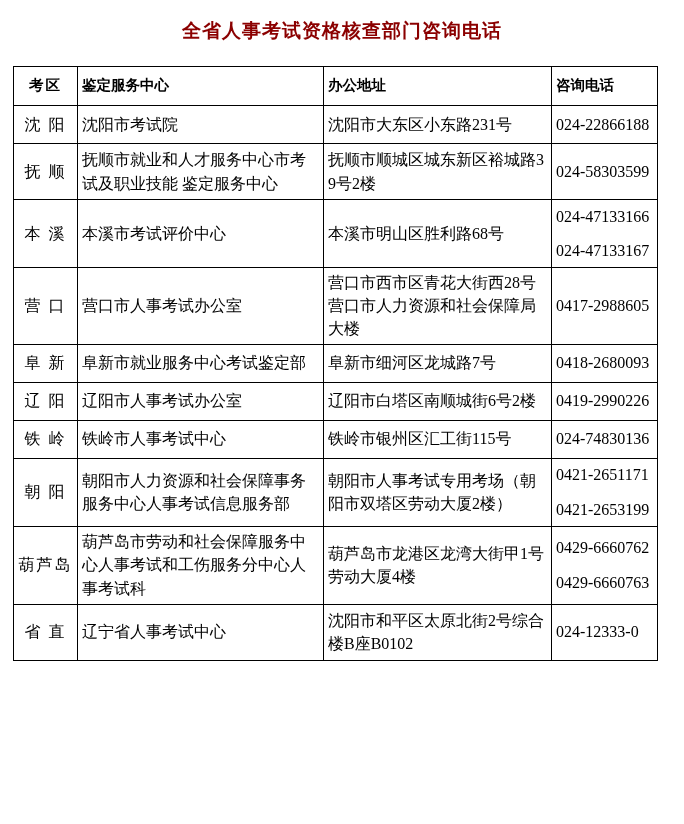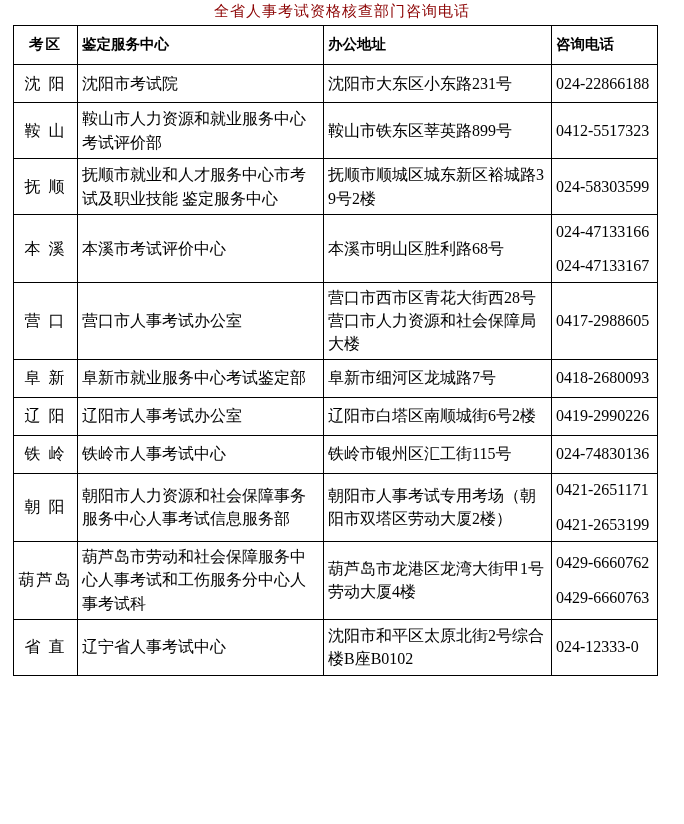--- a/index.html
+++ b/index.html
@@ -13,33 +13,33 @@
     overflow: hidden;
   }
   .page {
     width: 684px;
     height: 824px;
     background: #ffffff;
     box-sizing: border-box;
   }
   .title {
     margin: 0;
-    padding-top: 2px;
+    padding-top: 18px;
     text-align: center;
-    font-size: 15px;
-    font-weight: normal;
+    font-size: 19px;
+    font-weight: bold;
     color: #8b0000;
     letter-spacing: 1px;
     font-family: "Liberation Serif", "DejaVu Serif", serif;
   }
   table.phone-table {
     border-collapse: collapse;
     table-layout: fixed;
     width: 644px;
-    margin: 4px 0 0 13px;
+    margin: 22px 0 0 13px;
   }
   col.c1 { width: 64px; }
   col.c2 { width: 246px; }
   col.c3 { width: 228px; }
   col.c4 { width: 106px; }
   th, td {
     border: 1.5px solid #000000;
     padding: 3px 4px;
     font-size: 16px;
     line-height: 1.45;
@@ -88,28 +88,20 @@
         <th>咨询电话</th>
       </tr>
     </thead>
     <tbody>
       <tr class="h38">
         <td class="cell-region">沈 阳</td>
         <td class="cell-unit">沈阳市考试院</td>
         <td class="cell-address">沈阳市大东区小东路231号</td>
         <td class="cell-phone">
           <div class="phone-line">024-22866188</div>
-        </td>
-      </tr>
-      <tr class="h56">
-        <td class="cell-region">鞍 山</td>
-        <td class="cell-unit">鞍山市人力资源和就业服务中心考试评价部</td>
-        <td class="cell-address">鞍山市铁东区莘英路899号</td>
-        <td class="cell-phone">
-          <div class="phone-line">0412-5517323</div>
         </td>
       </tr>
       <tr class="h56">
         <td class="cell-region">抚 顺</td>
         <td class="cell-unit">抚顺市就业和人才服务中心市考试及职业技能 鉴定服务中心</td>
         <td class="cell-address">抚顺市顺城区城东新区裕城路39号2楼</td>
         <td class="cell-phone">
           <div class="phone-line">024-58303599</div>
         </td>
       </tr>

